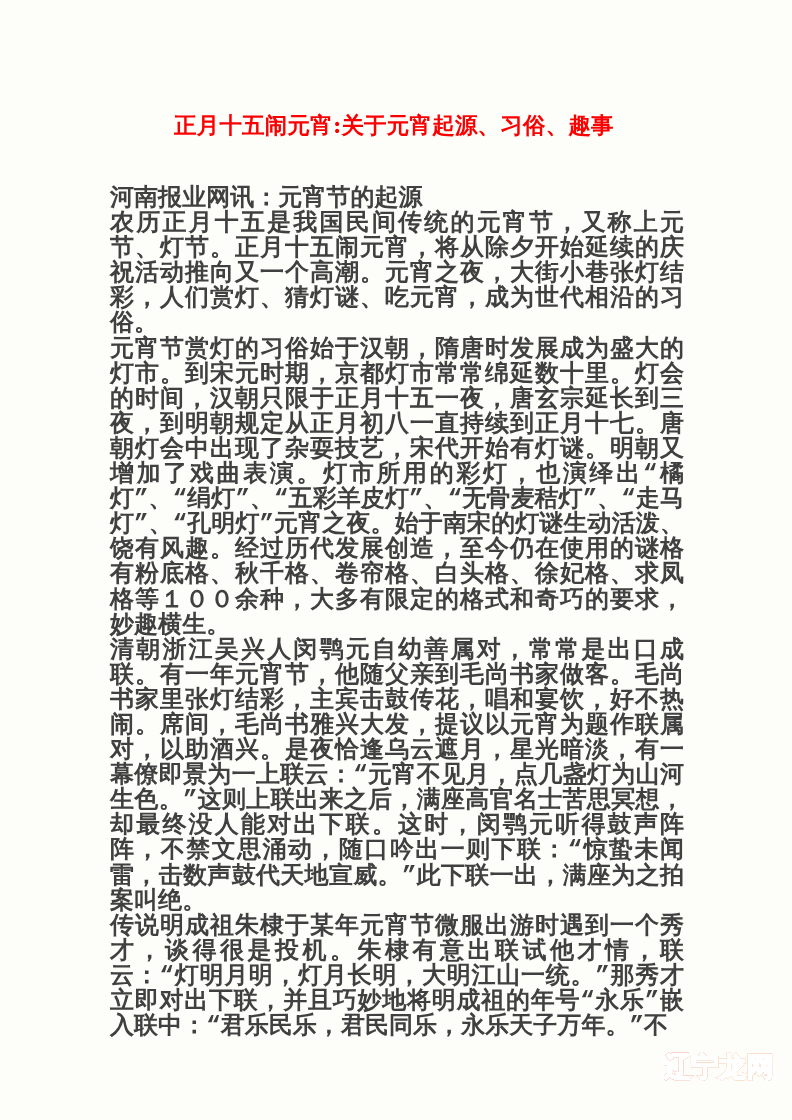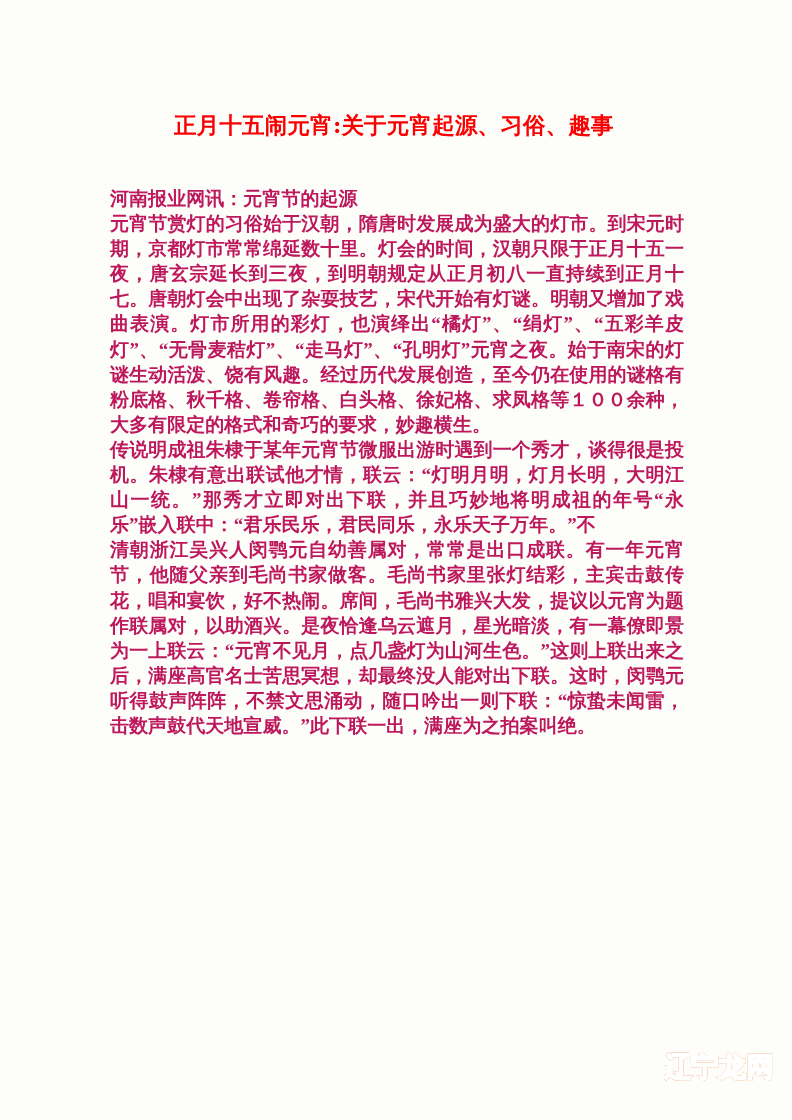--- a/index.html
+++ b/index.html
@@ -36,28 +36,28 @@
     text-align: justify;
     text-justify: inter-character;
   }
   .body-block {
     position: absolute;
     left: 110px;
     top: 186px;
     width: 574px;
   }
   .para {
-    color: #be185d;
-    font-size: 19px;
+    color: #404040;
+    font-size: 24px;
     font-weight: bold;
     line-height: 25.1px;
     letter-spacing: 0.05px;
     text-align: justify;
     text-justify: inter-character;
-    font-family: Liberation Serif, serif;
+    font-family: Liberation Mono, monospace;
     margin: 0;
     word-break: break-all;
   }
   .para.spaced-before {
     margin-top: 25.1px;
   }
   .watermark {
     position: absolute;
     left: 664px;
     top: 1052px;
@@ -92,21 +92,22 @@
 </style>
 </head>
 <body>
 
 <div class="page">
 
   <h1 class="doc-title">正月十五闹元宵:关于元宵起源、习俗、趣事</h1>
 
   <div class="body-block">
     <p class="para">河南报业网讯：元宵节的起源</p>
+    <p class="para">农历正月十五是我国民间传统的元宵节，又称上元节、灯节。正月十五闹元宵，将从除夕开始延续的庆祝活动推向又一个高潮。元宵之夜，大街小巷张灯结彩，人们赏灯、猜灯谜、吃元宵，成为世代相沿的习俗。</p>
     <p class="para">元宵节赏灯的习俗始于汉朝，隋唐时发展成为盛大的灯市。到宋元时期，京都灯市常常绵延数十里。灯会的时间，汉朝只限于正月十五一夜，唐玄宗延长到三夜，到明朝规定从正月初八一直持续到正月十七。唐朝灯会中出现了杂耍技艺，宋代开始有灯谜。明朝又增加了戏曲表演。灯市所用的彩灯，也演绎出“橘灯”、“绢灯”、“五彩羊皮灯”、“无骨麦秸灯”、“走马灯”、“孔明灯”元宵之夜。始于南宋的灯谜生动活泼、饶有风趣。经过历代发展创造，至今仍在使用的谜格有粉底格、秋千格、卷帘格、白头格、徐妃格、求凤格等１００余种，大多有限定的格式和奇巧的要求，妙趣横生。</p>
+    <p class="para">清朝浙江吴兴人闵鹗元自幼善属对，常常是出口成联。有一年元宵节，他随父亲到毛尚书家做客。毛尚书家里张灯结彩，主宾击鼓传花，唱和宴饮，好不热闹。席间，毛尚书雅兴大发，提议以元宵为题作联属对，以助酒兴。是夜恰逢乌云遮月，星光暗淡，有一幕僚即景为一上联云：“元宵不见月，点几盏灯为山河生色。”这则上联出来之后，满座高官名士苦思冥想，却最终没人能对出下联。这时，闵鹗元听得鼓声阵阵，不禁文思涌动，随口吟出一则下联：“惊蛰未闻雷，击数声鼓代天地宣威。”此下联一出，满座为之拍案叫绝。</p>
     <p class="para">传说明成祖朱棣于某年元宵节微服出游时遇到一个秀才，谈得很是投机。朱棣有意出联试他才情，联云：“灯明月明，灯月长明，大明江山一统。”那秀才立即对出下联，并且巧妙地将明成祖的年号“永乐”嵌入联中：“君乐民乐，君民同乐，永乐天子万年。”不</p>
-    <p class="para">清朝浙江吴兴人闵鹗元自幼善属对，常常是出口成联。有一年元宵节，他随父亲到毛尚书家做客。毛尚书家里张灯结彩，主宾击鼓传花，唱和宴饮，好不热闹。席间，毛尚书雅兴大发，提议以元宵为题作联属对，以助酒兴。是夜恰逢乌云遮月，星光暗淡，有一幕僚即景为一上联云：“元宵不见月，点几盏灯为山河生色。”这则上联出来之后，满座高官名士苦思冥想，却最终没人能对出下联。这时，闵鹗元听得鼓声阵阵，不禁文思涌动，随口吟出一则下联：“惊蛰未闻雷，击数声鼓代天地宣威。”此下联一出，满座为之拍案叫绝。</p>
   </div>
 
   <div class="watermark-shadow">辽宁龙网</div>
   <div class="watermark">辽宁龙网</div>
 
 </div>
 
 </body></html>

